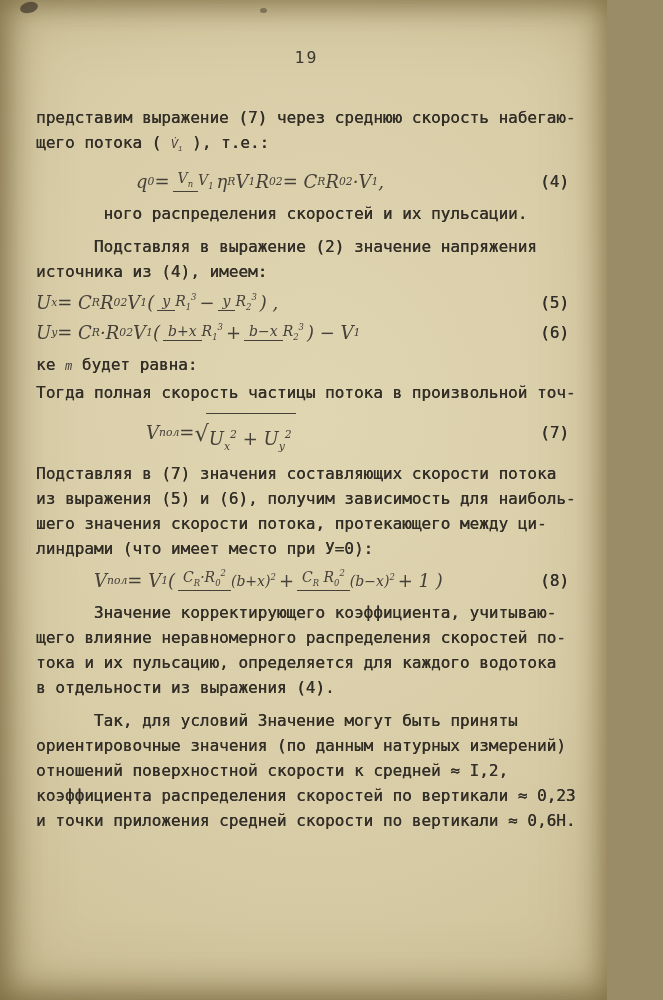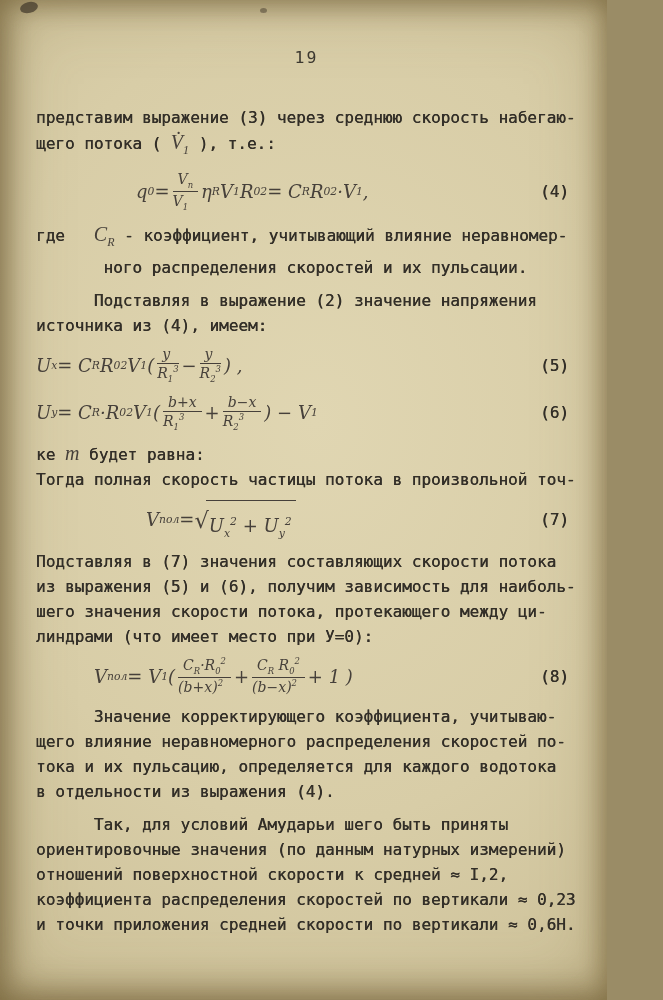--- a/index.html
+++ b/index.html
@@ -25,37 +25,37 @@
   .page-number{
     text-align:center;font-size:16.5px;letter-spacing:2px;
     color:#3c3830;margin:0 0 38px 0;
   }
   .para{margin:0 0 8px 0;}
   .line{
     white-space:pre;font-size:16px;line-height:25px;color:#332f28;
     text-shadow:0.35px 0 0 currentColor;
   }
   .ifx{
-    font-family:Liberation Serif, serif;font-style:italic;
-    font-size:20px;color:#46403a;text-shadow:none;
+    font-family:Liberation Mono, monospace;font-style:italic;
+    font-size:12px;color:#46403a;text-shadow:none;
   }
   .ifx sub{font-size:0.6em;}
   .formula-row{
     display:flex;align-items:center;
     margin:5px 0 9px 0;
   }
   .fwrap{
     font-family:"DejaVu Serif", serif;font-style:italic;
     font-size:18px;color:#46403a;
     display:inline-flex;align-items:center;flex-wrap:nowrap;
   }
   .fwrap sub{font-size:0.6em;font-style:italic;}
   .fwrap sup{font-size:0.6em;font-style:italic;}
   .frac{
-    display:inline-flex;flex-direction:column;
+    display:inline-flex;flex-direction:row;align-items:center;
     font-size:0.78em;line-height:1.15;margin:0 3px;vertical-align:middle;
   }
   .frac .n{border-bottom:1.5px solid currentColor;padding:0 5px 1px 5px;display:inline-block;}
   .frac .d{padding-top:1px;display:inline-block;}
   .rad{font-size:1.25em;margin-right:-3px;}
   .radbody{border-top:1.6px solid currentColor;padding:14px 4px 0 3px;}
   .fnum{
     margin-left:auto;margin-right:8px;
     font-family:"DejaVu Sans Mono", monospace;font-style:normal;
     font-size:16px;color:#332f28;text-shadow:0.35px 0 0 currentColor;
@@ -68,21 +68,21 @@
 </head>
 <body>
 
 <div class="page">
   <div class="stain stain-a"></div>
   <div class="stain stain-b"></div>
 
   <div class="page-number">19</div>
 
   <div class="para">
-    <div class="line">представим выражение (3) через среднюю скорость набегаю-</div>
+    <div class="line">представим выражение (7) через среднюю скорость набегаю-</div>
     <div class="line"><span>щего потока ( </span><span class="ifx"><span>V̇</span><sub>1</sub></span><span> ), т.е.:</span></div>
   </div>
 
   <div class="formula-row">
     <div class="fwrap ind-f4">
         <span>q</span>
         <sub>0</sub>
         <span> = </span>
         <span class="frac">
           <span class="n"><span>V</span><sub>п</sub></span>
@@ -101,21 +101,20 @@
         <sub>0</sub>
         <sup>2</sup>
         <span>·V</span>
         <sub>1</sub>
         <span> ,</span>
       </div>
     <div class="fnum">(4)</div>
   </div>
 
   <div class="para">
-    <div class="line"><span>где   </span><span class="ifx"><span>C</span><sub>R</sub></span><span> - коэффициент, учитывающий влияние неравномер-</span></div>
     <div class="line">       ного распределения скоростей и их пульсации.</div>
   </div>
 
   <div class="para">
     <div class="line">      Подставляя в выражение (2) значение напряжения</div>
     <div class="line">источника из (4), имеем:</div>
   </div>
 
   <div class="formula-row">
     <div class="fwrap">
@@ -215,19 +214,19 @@
   </div>
 
   <div class="para gap-top">
     <div class="line">      Значение корректирующего коэффициента, учитываю-</div>
     <div class="line">щего влияние неравномерного распределения скоростей по-</div>
     <div class="line">тока и их пульсацию, определяется для каждого водотока</div>
     <div class="line">в отдельности из выражения (4).</div>
   </div>
 
   <div class="para">
-    <div class="line">      Так, для условий Амударьи шего быть приняты</div>
+    <div class="line">      Так, для условий Значение могут быть приняты</div>
     <div class="line">ориентировочные значения (по данным натурных измерений)</div>
     <div class="line">отношений поверхностной скорости к средней ≈ I,2,</div>
     <div class="line">коэффициента распределения скоростей по вертикали ≈ 0,23</div>
     <div class="line">и точки приложения средней скорости по вертикали ≈ 0,6Н.</div>
   </div>
 </div>
 
 </body></html>

